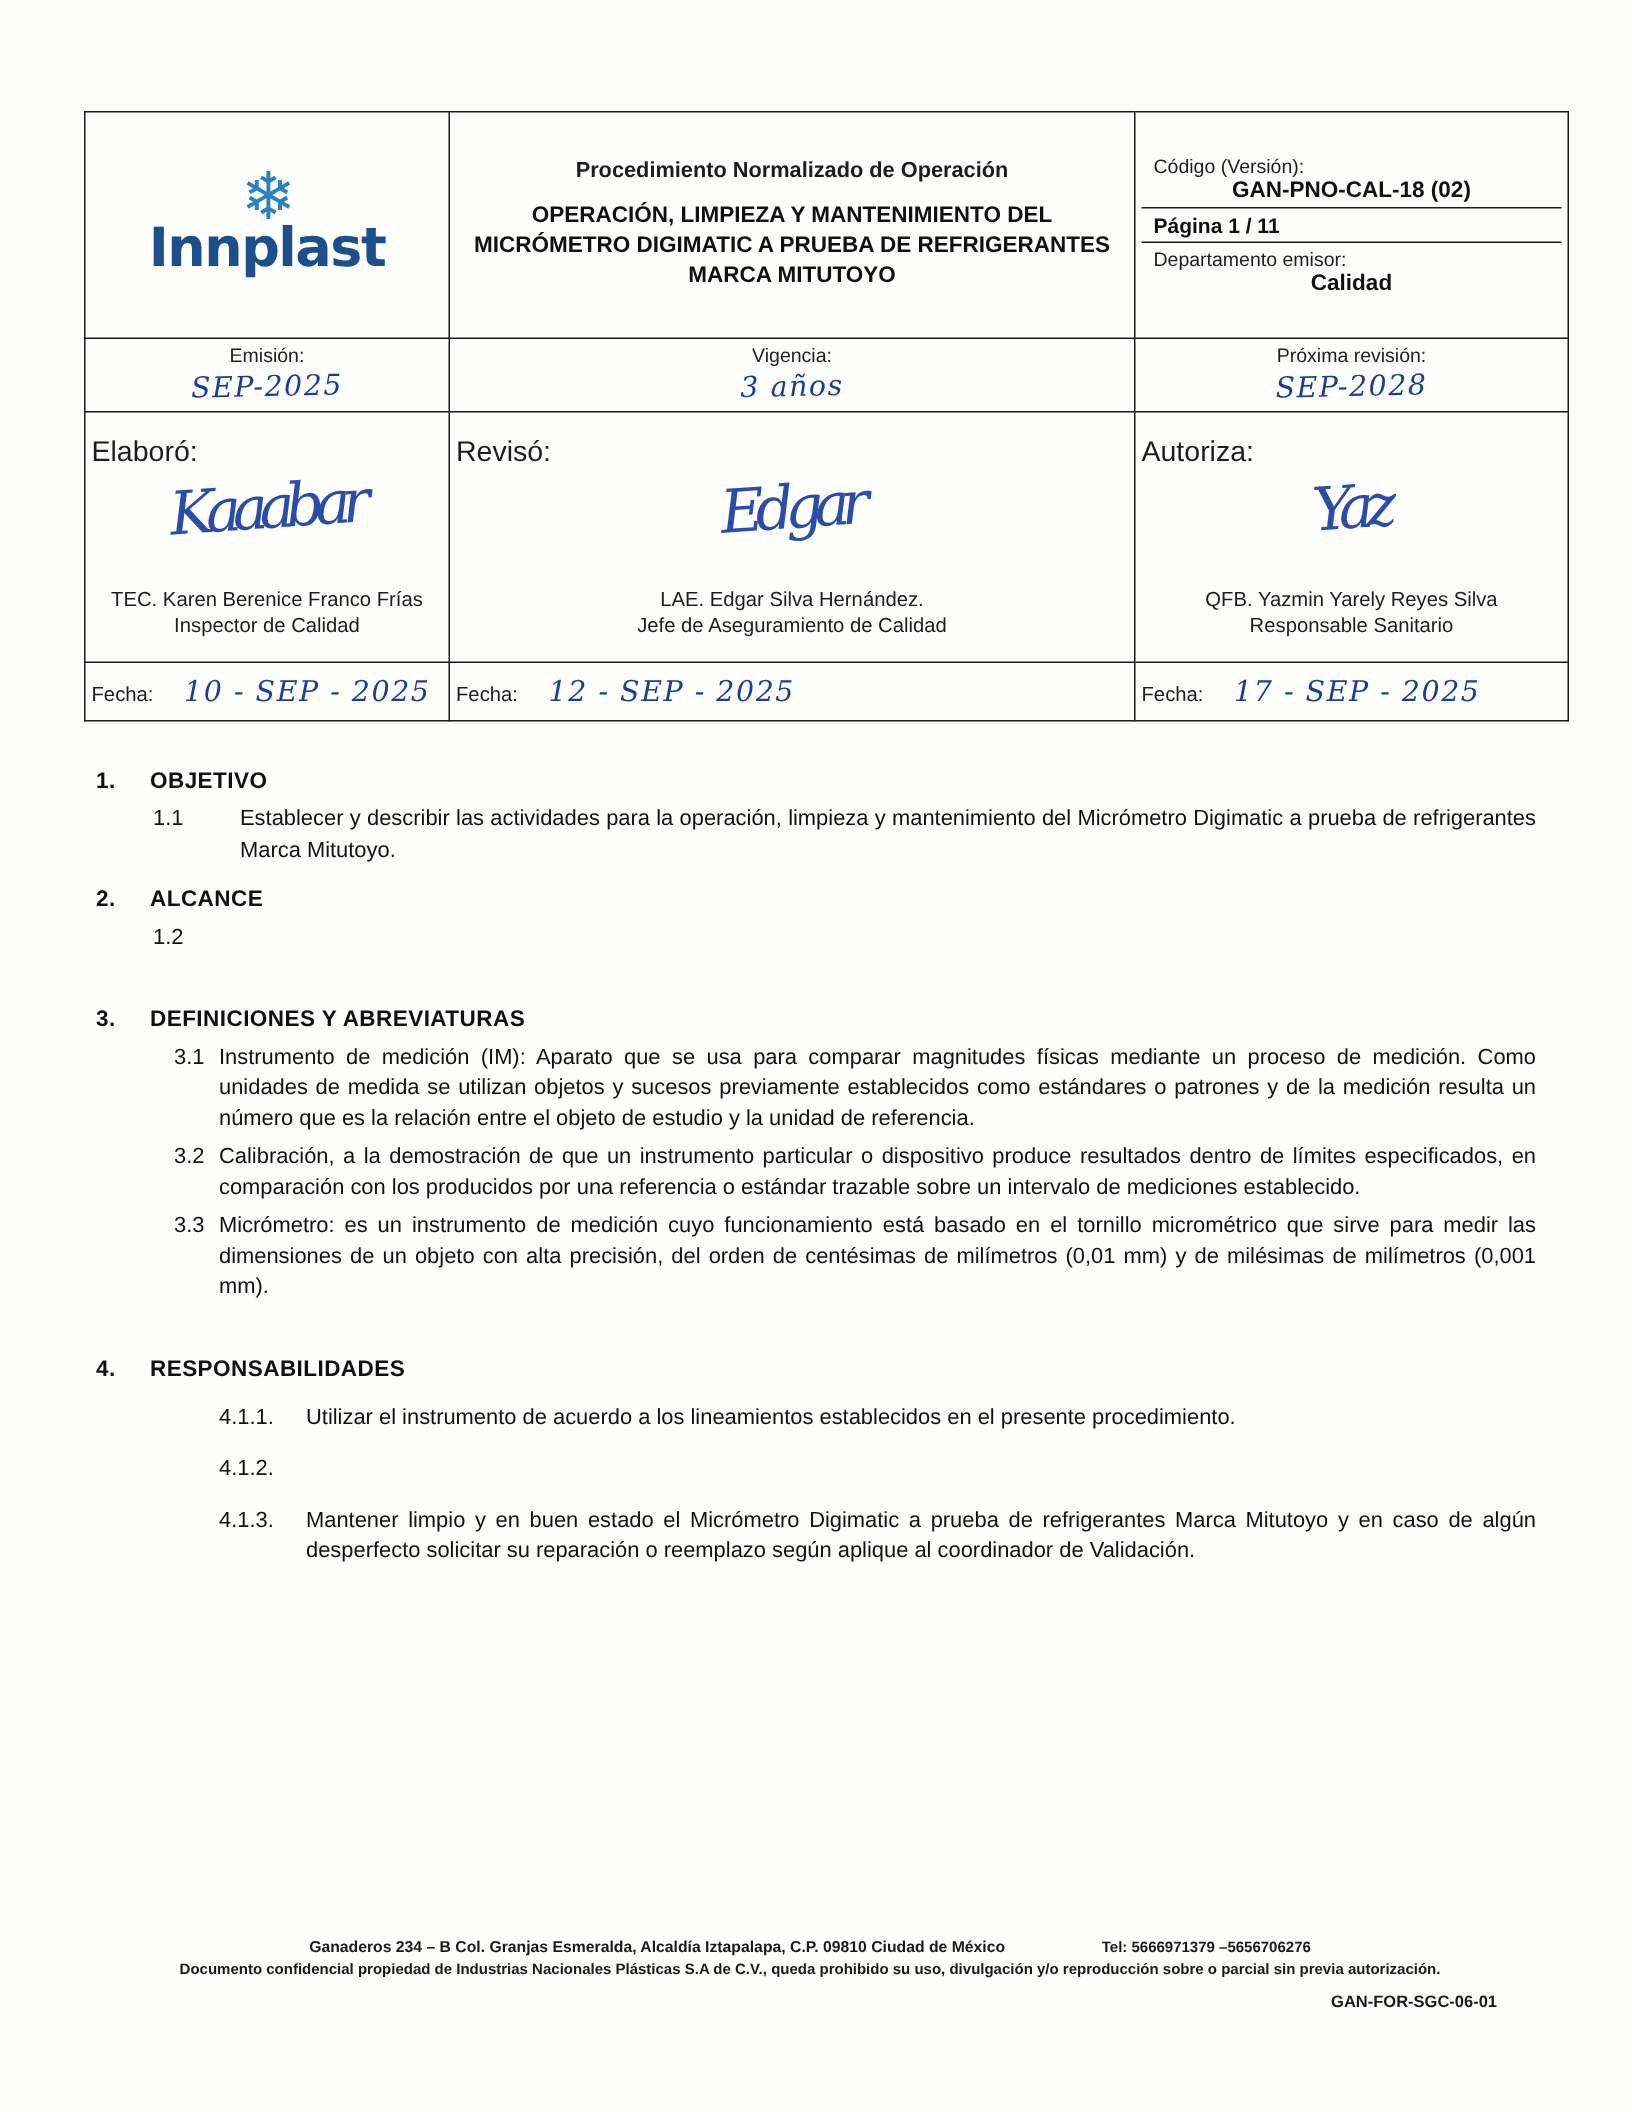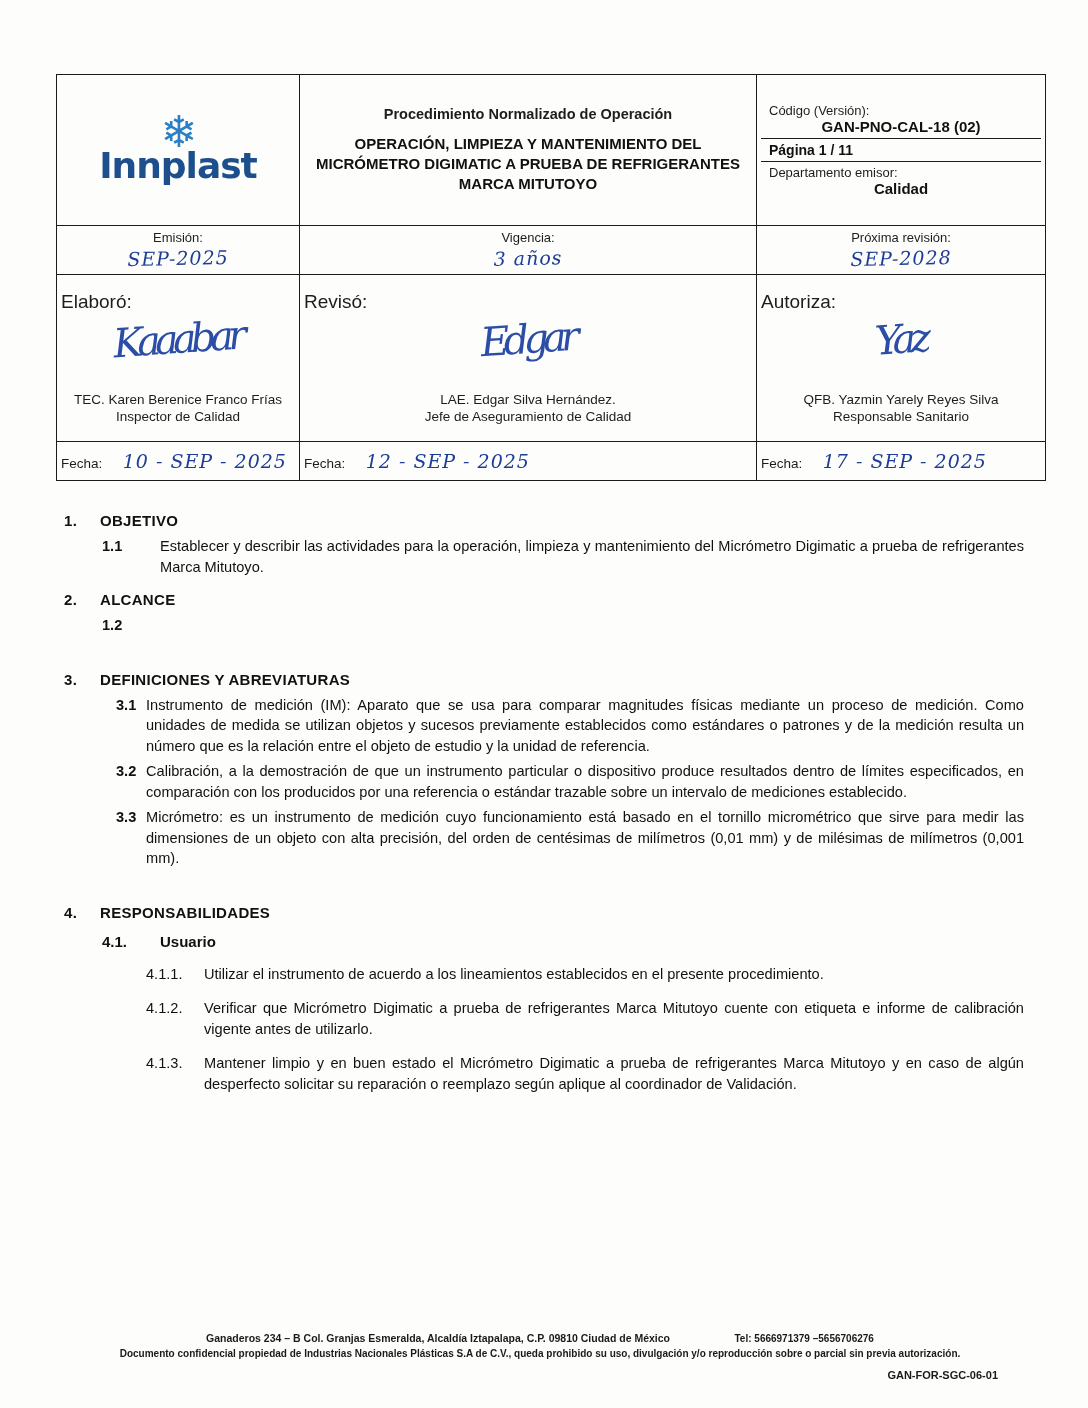--- a/index.html
+++ b/index.html
@@ -209,21 +209,21 @@
     font-size: 14.6px;
     line-height: 20.5px;
   }
   .para .n {
     flex: 0 0 auto;
     padding-left: 46px;
     width: 104px;
     box-sizing: border-box;
     font-weight: normal;
   }
-  .para .n.bold { font-weight: bold; }
+  .para .n.bold { font-weight: normal; }
   .para .t {
     flex: 1;
     text-align: justify;
   }
   .para .t b { font-weight: normal; }
 
   .sub-head {
     display: flex;
     font-size: 15px;
     font-weight: bold;
@@ -237,21 +237,21 @@
   .para.deep .n {
     padding-left: 90px;
     width: 148px;
   }
   .gap-lg { height: 16px; }
 
   
   .footer {
     position: absolute;
     left: 56px;
-    top: 1328px;
+    top: 1288px;
     width: 968px;
     text-align: center;
     color: #1a1a1a;
   }
   .footer-line1 {
     font-size: 10.5px;
     font-weight: bold;
   }
   .footer-tel {
     font-size: 10px;
@@ -409,31 +409,26 @@
       </div>
     </div>
 
     <div class="gap-lg"></div>
 
     <div class="sec">
       <div class="sec-head">
         <span class="sec-num">4.</span>
         <span>RESPONSABILIDADES</span>
       </div>
-      <div class="sub-head">
-        <span class="n">4.1.</span>
-        <span>Usuario</span>
-      </div>
       <div class="para deep" style="margin-top:14px">
         <span class="n">4.1.1.</span>
         <span class="t">Utilizar el instrumento de acuerdo a los lineamientos establecidos en el presente procedimiento.</span>
       </div>
       <div class="para deep" style="margin-top:14px">
         <span class="n">4.1.2.</span>
-        <span class="t">Verificar que Micrómetro Digimatic a prueba de refrigerantes Marca Mitutoyo cuente con etiqueta e informe de calibración vigente antes de utilizarlo.</span>
       </div>
       <div class="para deep" style="margin-top:14px">
         <span class="n">4.1.3.</span>
         <span class="t">Mantener limpio y en buen estado el Micrómetro Digimatic a prueba de refrigerantes Marca Mitutoyo y en caso de algún desperfecto solicitar su reparación o reemplazo según aplique al coordinador de Validación.</span>
       </div>
     </div>
   </div>
 
   <div class="footer">
     <div>

